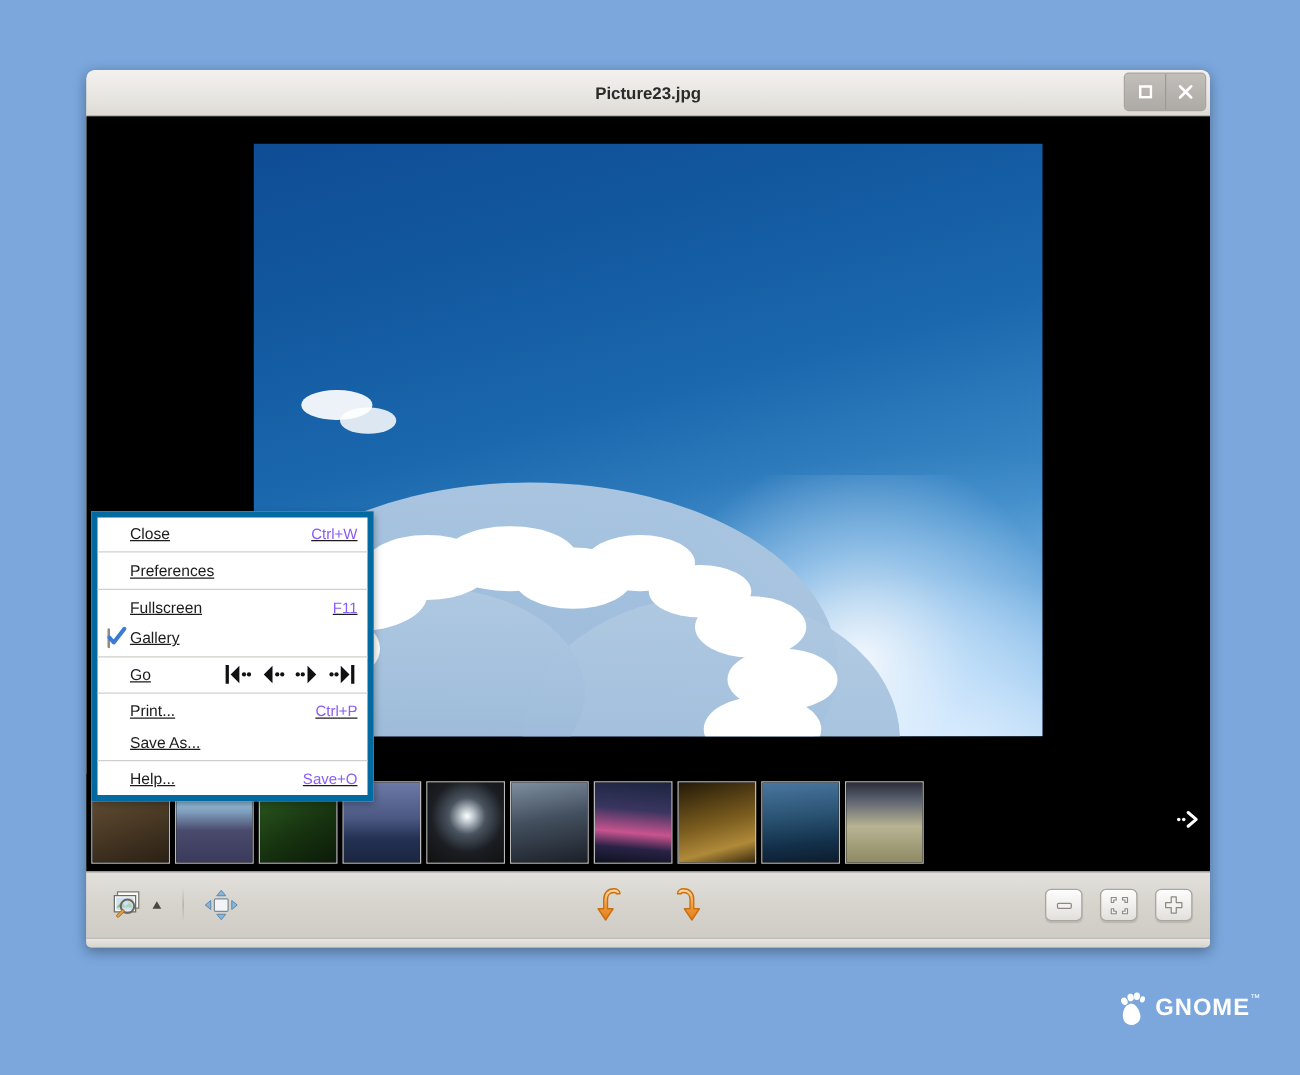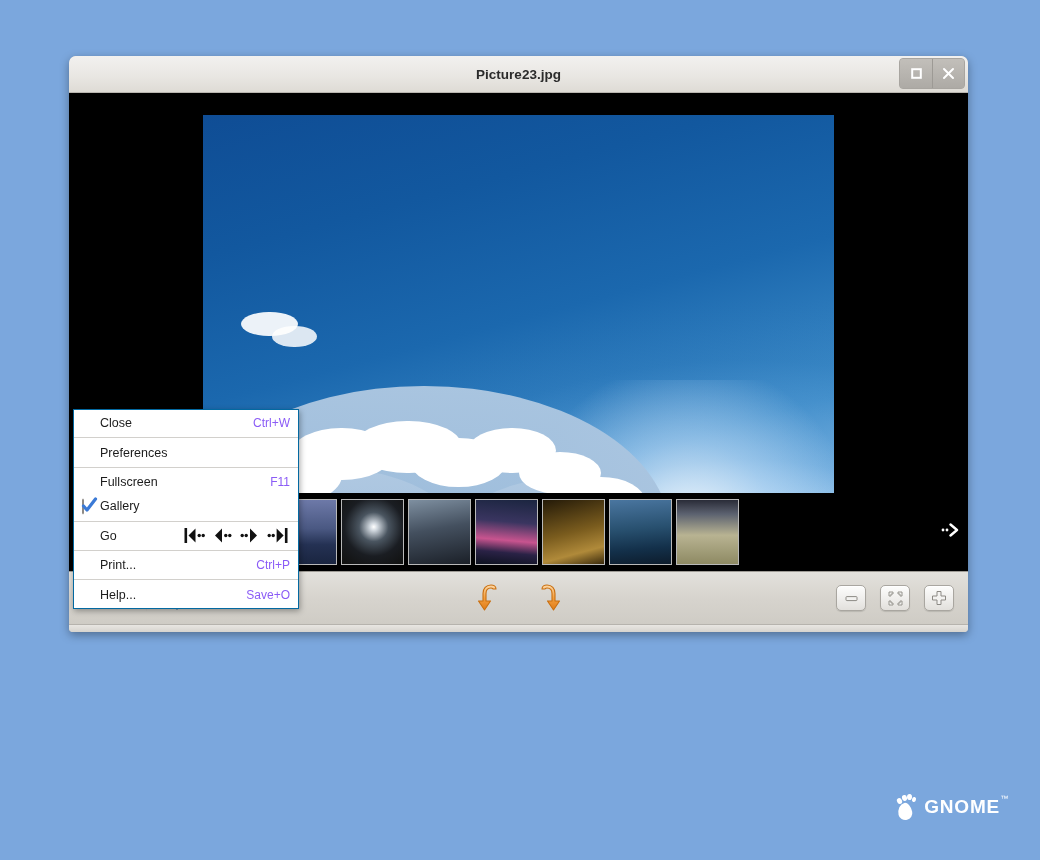--- a/index.html
+++ b/index.html
@@ -55,21 +55,21 @@
     position: absolute; top: -2px; right: -9px;
     font-size: 8px; font-weight: normal;
   }
 
   
   #window {
     position: absolute;
     left: 69px;
     top: 56px;
     width: 899px;
-    height: 576px;
+    height: 702px;
     border-radius: 7px 7px 4px 4px;
     background: #d9d6d0;
     box-shadow: 0 3px 10px rgba(0,0,0,0.35);
     overflow: hidden;
     display: flex;
     flex-direction: column;
     text-align: right;
   }
 
   
@@ -254,26 +254,27 @@
     border-top: 1px solid #b6b3ad;
   }
 
   
   #menu {
     position: absolute;
     left: 73px;
     top: 409px;
     width: 226px;
     background: #ffffff;
-    border: 1px solid #0369a1;
+    border: 5px solid #0369a1;
     box-shadow: 1px 2px 6px rgba(0,0,0,0.35);
     font-size: 12.5px;
     color: #1c1c1c;
     z-index: 50;
     padding: 1px 0;
+    text-decoration: underline;
   }
   .mi {
     position: relative;
     display: flex;
     align-items: center;
     height: 24.4px;
     padding: 0 8px 0 26px;
     cursor: pointer;
     white-space: nowrap;
   }
@@ -558,20 +559,24 @@
     </div>
 
     <div class="msep"></div>
 
 
     <div class="mi">
       <span class="label">Print...</span>
       <span class="accel">Ctrl+P</span>
     </div>
 
+    <div class="mi">
+      <span class="label">Save As...</span>
+      <span class="accel"></span>
+    </div>
 
     <div class="msep"></div>
 
     <div class="mi">
       <span class="label">Help...</span>
       <span class="accel">Save+O</span>
     </div>
   </div>
 
   <div id="gnome-logo">

